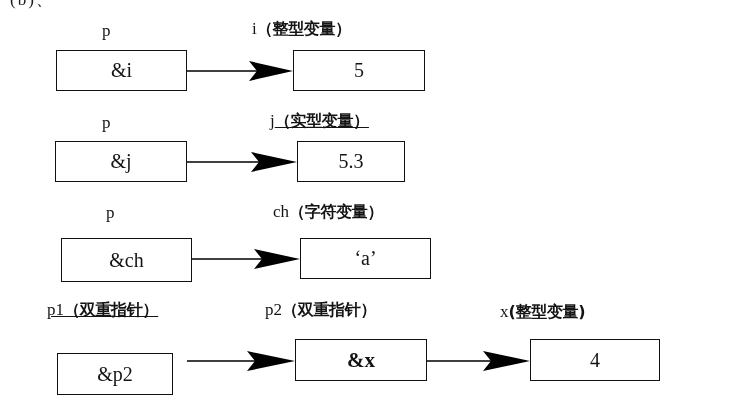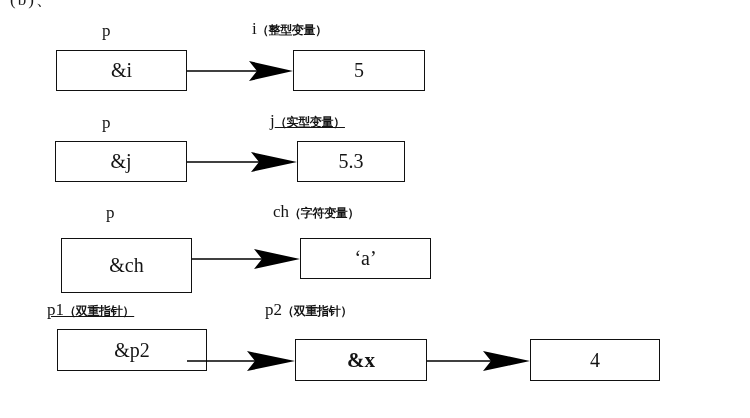--- a/index.html
+++ b/index.html
@@ -40,21 +40,21 @@
     line-height: 1;
     color: #141414;
     font-family: "Liberation Serif", "DejaVu Serif", serif;
   }
   .caption .latin {
     font-family: "Liberation Serif", "DejaVu Serif", serif;
     font-size: 17px;
   }
   .caption .cjk {
     font-family: "DejaVu Sans", "Liberation Sans", sans-serif;
-    font-size: 12px;
+    font-size: 16px;
     font-weight: 700;
     letter-spacing: -0.3px;
   }
 
   
   .vbox {
     position: absolute;
     box-sizing: border-box;
     border: 1.6px solid #111111;
     background: #ffffff;
@@ -121,39 +121,42 @@
 
   <div class="vbox" style="left:297px; top:141px; width:108px; height:41px;">5.3</div>
 
   <div class="caption" style="left:106px; top:204px;">
     <span class="latin">p</span>
   </div>
   <div class="caption" style="left:273px; top:203px;text-align:center;">
     <span class="latin">ch</span><span class="cjk">（字符变量）</span>
   </div>
 
-  <div class="vbox" style="left:61px; top:238px; width:131px; height:55px;">&amp;ch</div>
+  <div class="vbox" style="left:61px; top:238px; width:131px; height:44px;">&amp;ch</div>
 
   <div class="arrow" style="left:192px; top:248px; width:108px;">
     <svg width="108" height="22" viewBox="0 0 108 22" aria-hidden="true">
       <line x1="0" y1="11" x2="74" y2="11" stroke="#000000" stroke-width="1.6"></line>
       <polygon points="62,1 108,11 62,21 70,11" fill="#000000"></polygon>
     </svg>
   </div>
 
   <div class="vbox" style="left:300px; top:238px; width:131px; height:41px;">‘a’</div>
 
   <div class="caption" style="left:47px; top:301px;text-decoration:underline;">
     <span class="latin">p1</span><span class="cjk">（双重指针）</span>
   </div>
   <div class="caption" style="left:265px; top:301px;">
     <span class="latin">p2</span><span class="cjk">（双重指针）</span>
   </div>
+  <div class="caption" style="left:500px; top:303px;">
+    <span class="latin">x</span><span class="cjk">(整型变量)</span>
+  </div>
 
-  <div class="vbox" style="left:57px; top:329px; width:150px; height:42px;">&amp;p2</div>
+  <div class="vbox" style="left:57px; top:353px; width:116px; height:42px;">&amp;p2</div>
 
   <div class="arrow" style="left:187px; top:350px; width:108px;">
     <svg width="108" height="22" viewBox="0 0 108 22" aria-hidden="true">
       <line x1="0" y1="11" x2="72" y2="11" stroke="#000000" stroke-width="1.6"></line>
       <polygon points="60,1 108,11 60,21 68,11" fill="#000000"></polygon>
     </svg>
   </div>
 
   <div class="vbox bold-amp" style="left:295px; top:339px; width:132px; height:42px;">&amp;x</div>
 

